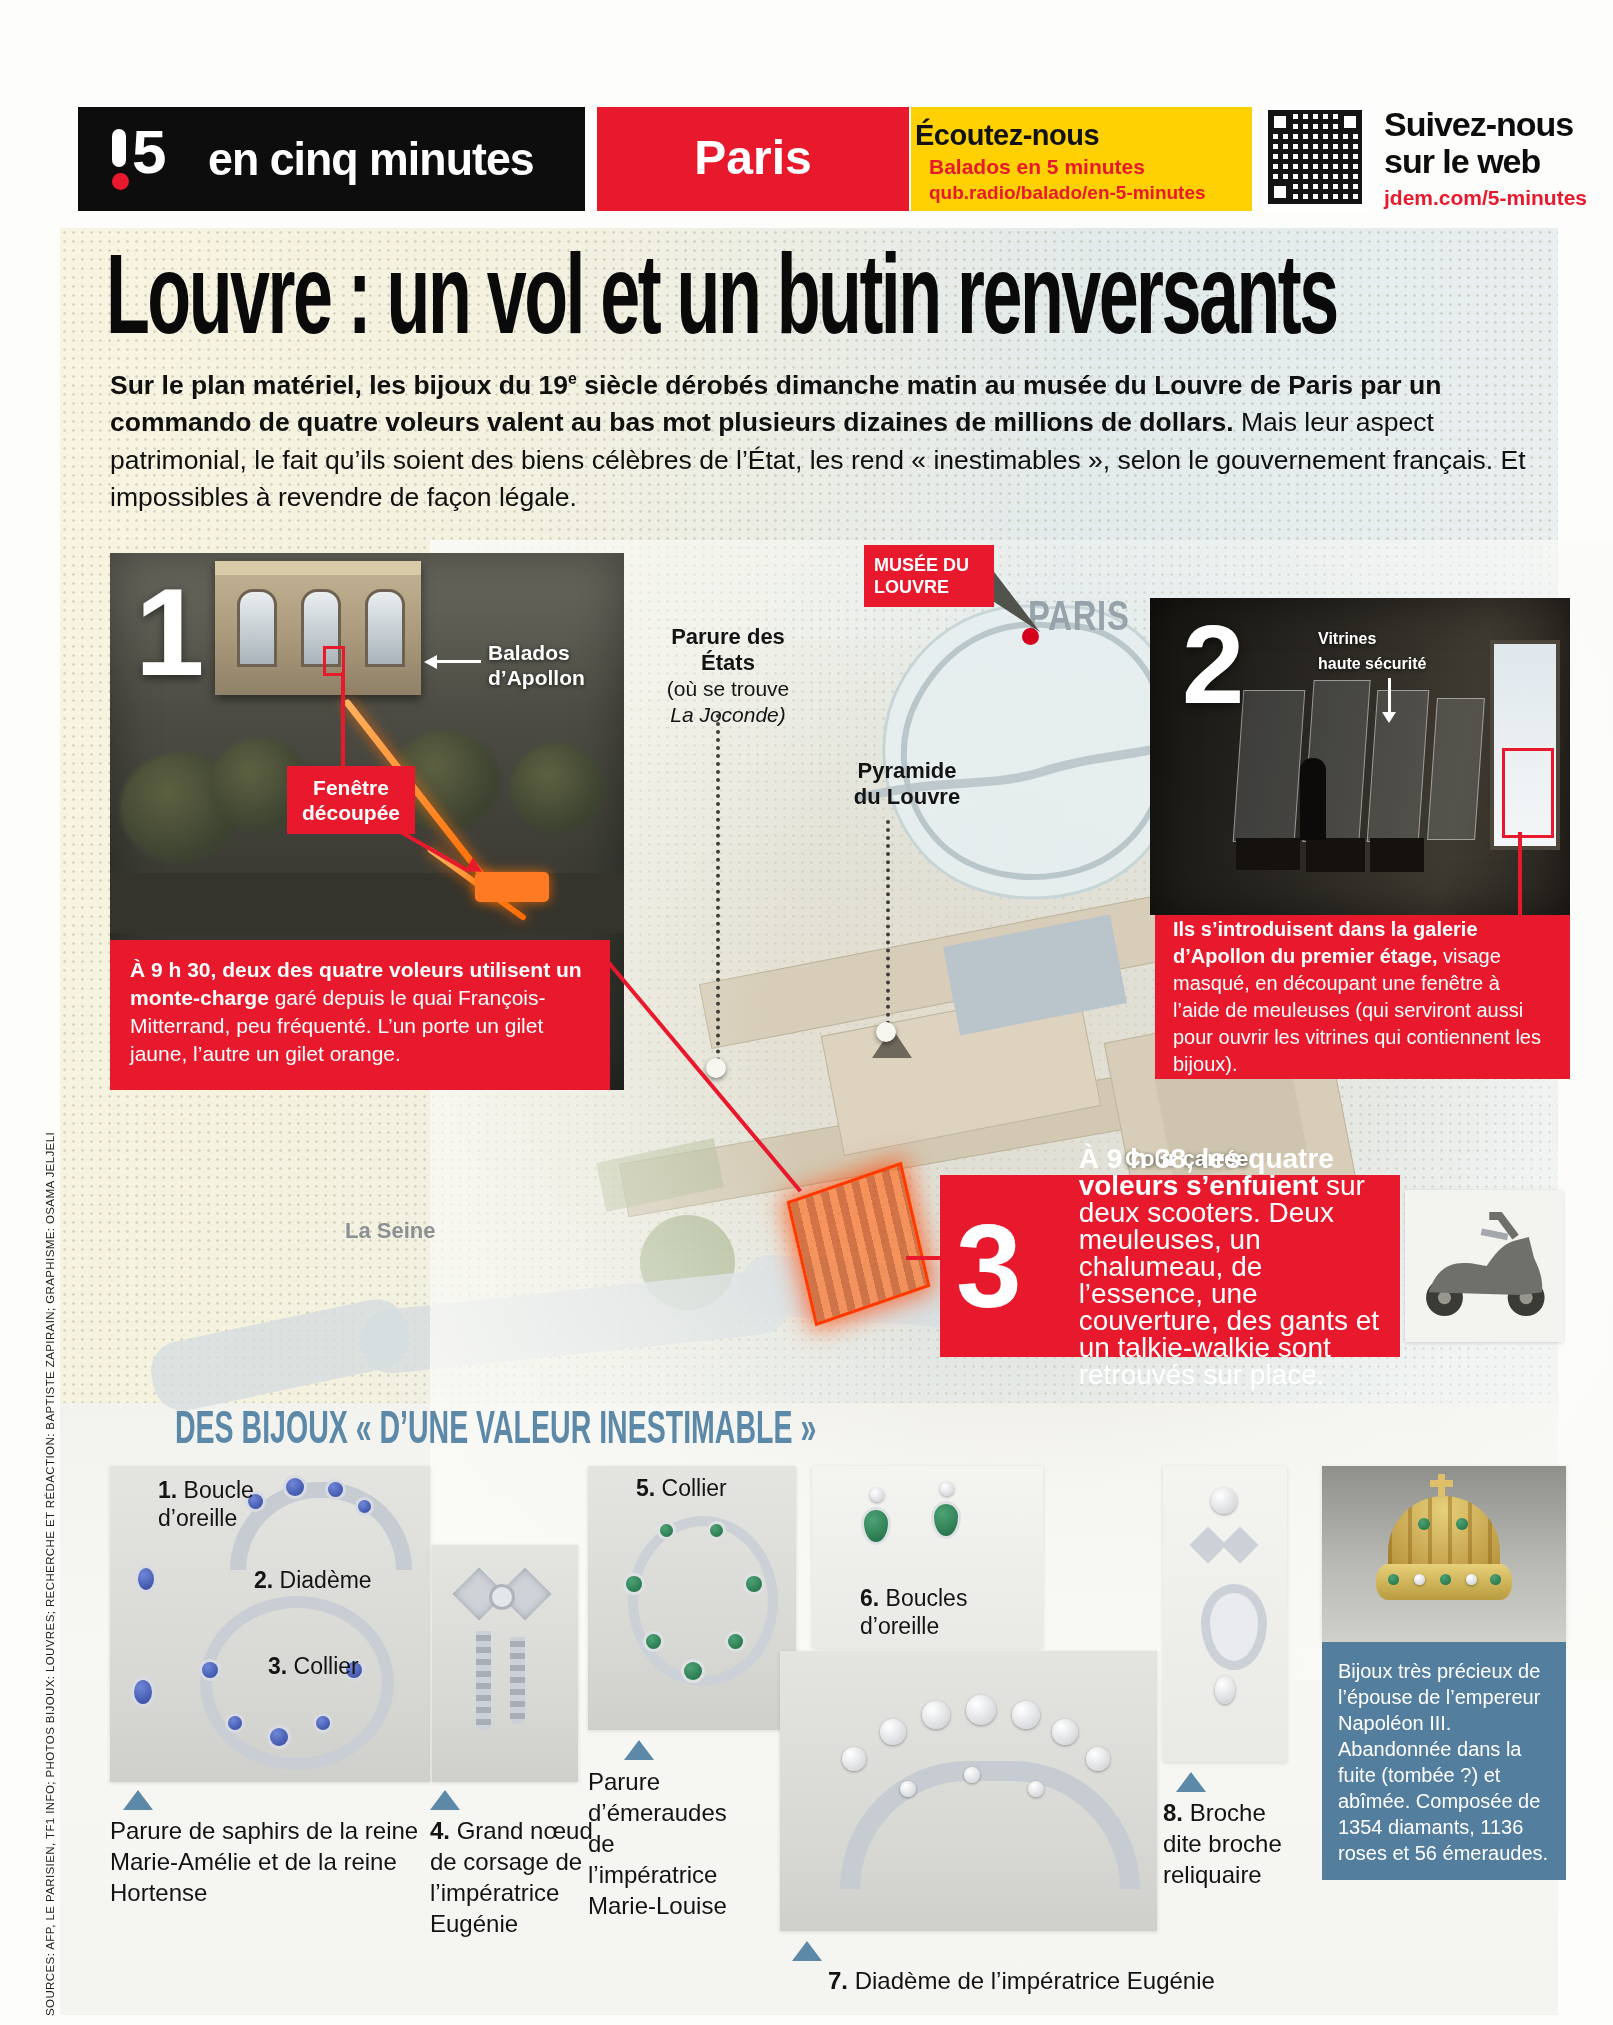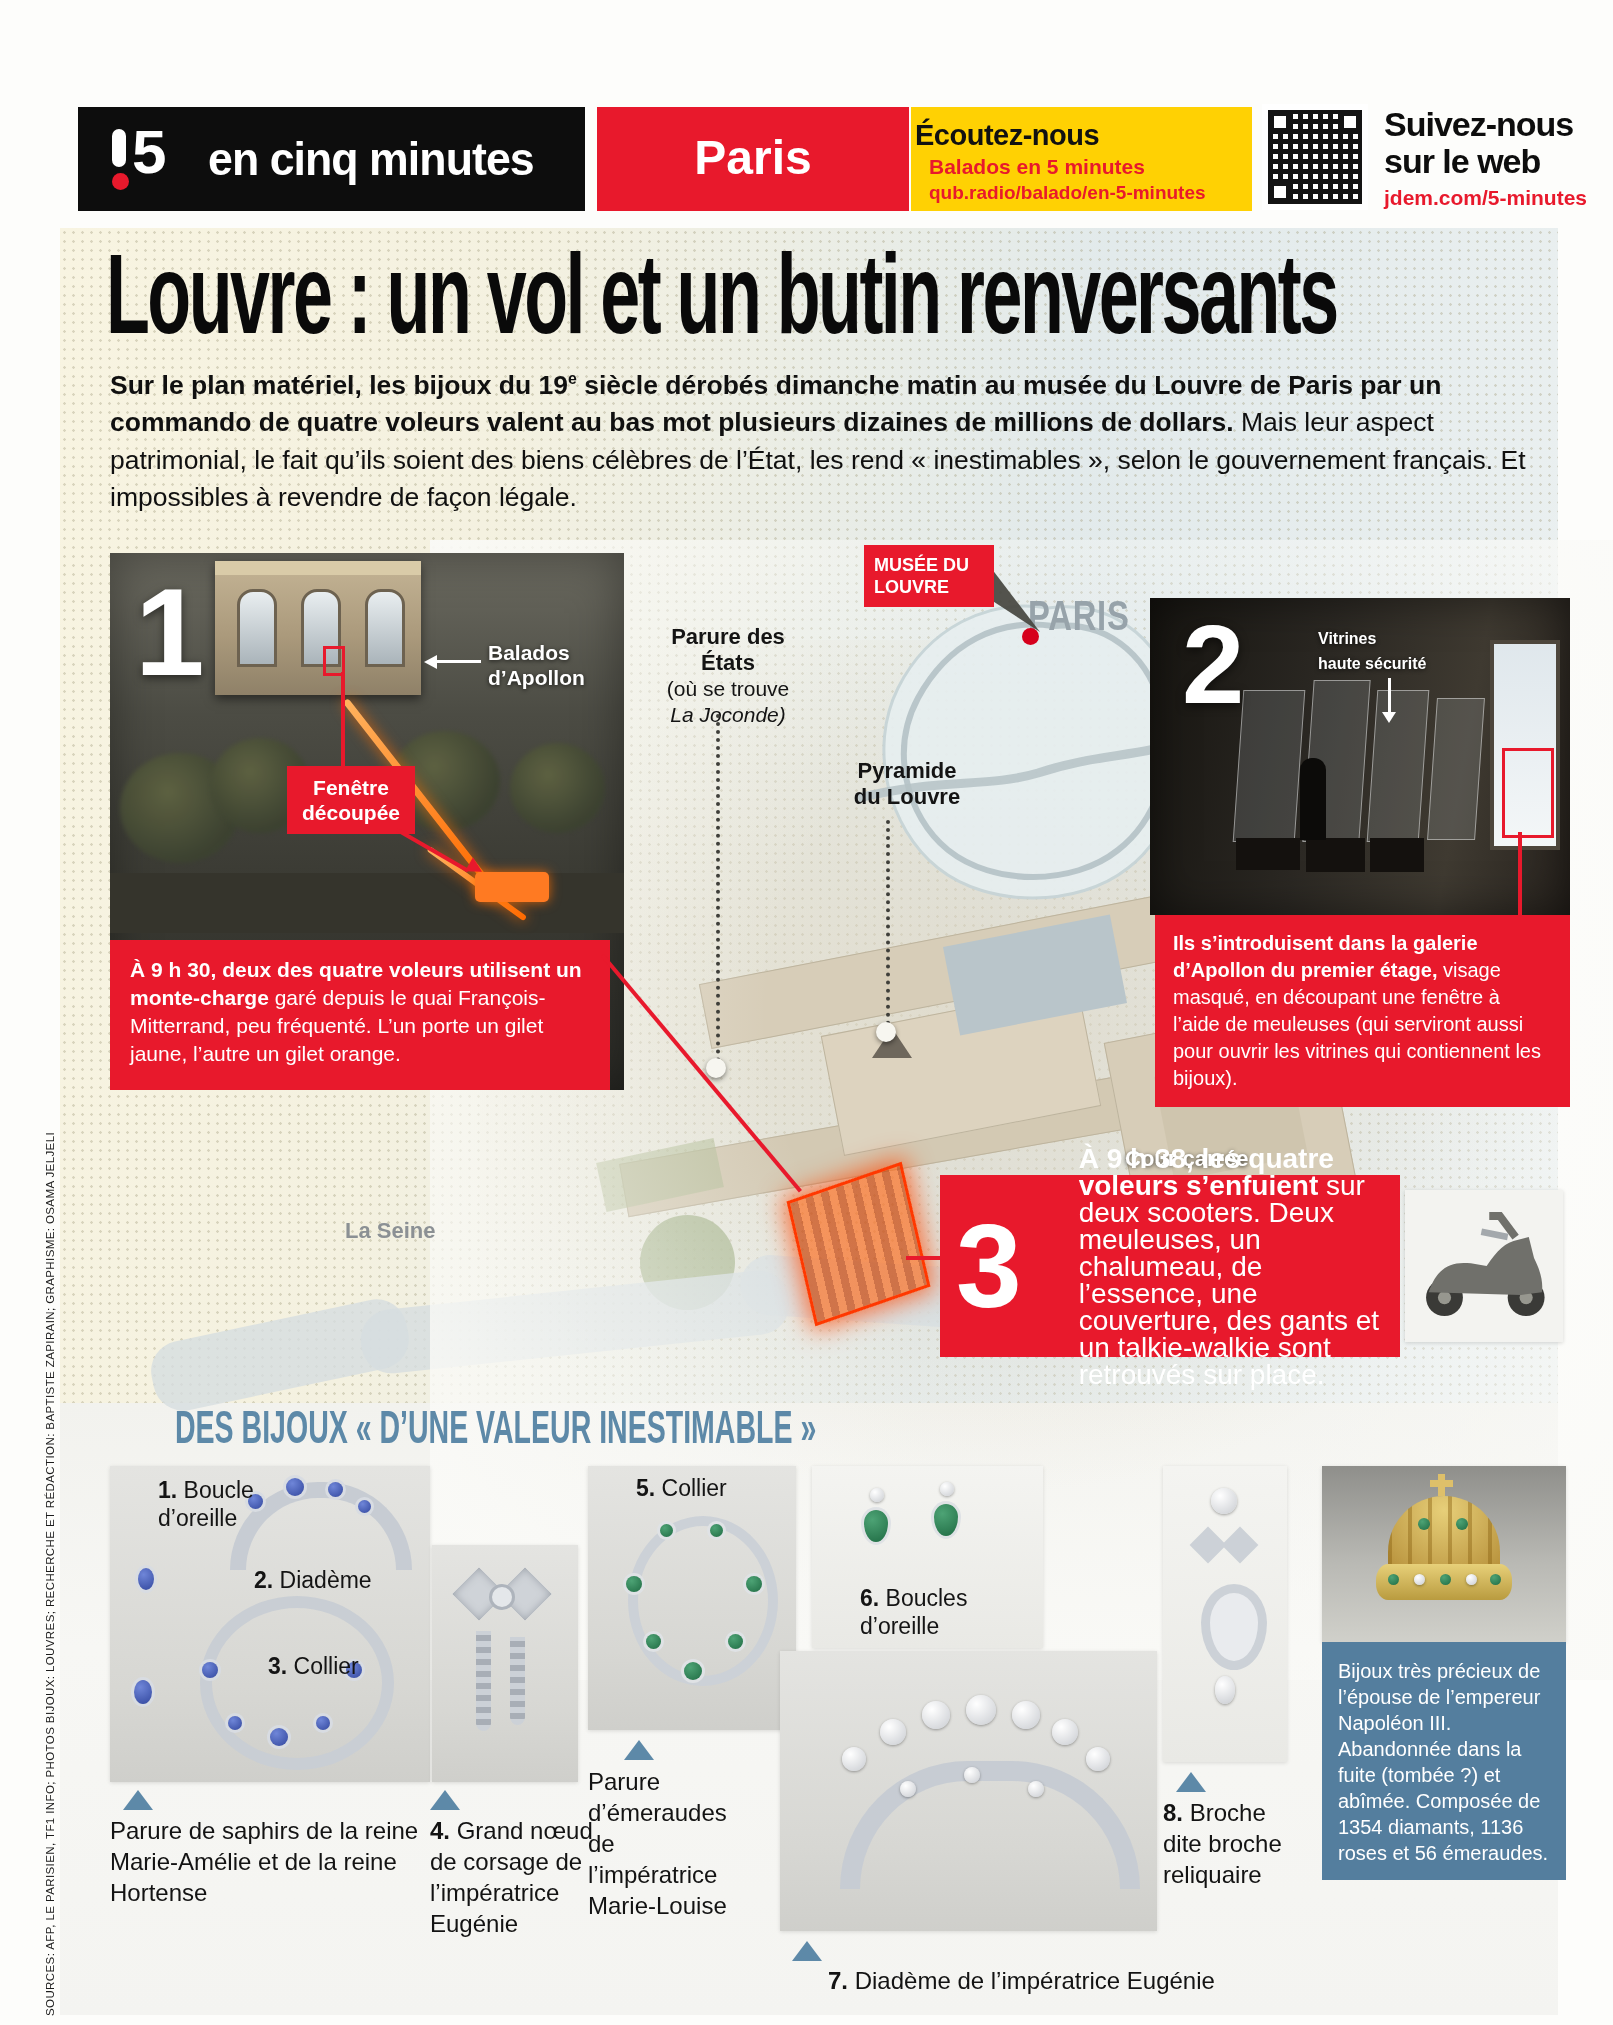--- a/index.html
+++ b/index.html
@@ -233,21 +233,21 @@
   <div class="step-num" style="left:1182px;top:600px;font-size:112px;">2</div>
   <div class="abs white-label" style="left:1318px;top:626px;width:152px;font-size:16px;">
     <div>Vitrines</div>
     <div>haute sécurité</div>
   </div>
   <div class="abs" style="left:1388px;top:678px;width:3px;height:34px;background:#fff;"></div>
   <div class="abs" style="left:1382px;top:712px;width:0;height:0;border-left:7px solid transparent;border-right:7px solid transparent;border-top:11px solid #fff;"></div>
   <div class="abs" style="left:1502px;top:748px;width:46px;height:84px;border:3px solid #e8192c;"></div>
   <div class="redline" style="left:1518px;top:832px;width:4px;height:86px;"></div>
 
-  <div class="abs red-box" style="left:1155px;top:915px;width:415px;font-size:20px;line-height:27px;padding:15px 18px;">
+  <div class="abs red-box" style="left:1155px;top:915px;width:415px;font-size:20px;line-height:27px;padding:1px 18px;">
     <b>Ils s’introduisent dans la galerie d’Apollon du premier étage,</b><span> visage masqué, en découpant une fenêtre à l’aide de meuleuses (qui serviront aussi pour ouvrir les vitrines qui contiennent les bijoux).</span>
   </div>
 
   <div class="abs highlight"></div>
   <div class="redline" style="left:604px;top:954px;width:308px;height:4px;transform:rotate(50deg);transform-origin:0 0;"></div>
   <div class="redline" style="left:906px;top:1256px;width:38px;height:4px;"></div>
 
   <div class="abs red-box" style="left:940px;top:1175px;width:460px;height:182px;display:flex;align-items:center;padding:10px 16px;">
     <div class="step-num" style="position:static;font-size:118px;line-height:1;margin-right:16px;text-shadow:none;">3</div>
     <div style="font-size:28px;line-height:27px;margin-left:41px;">

